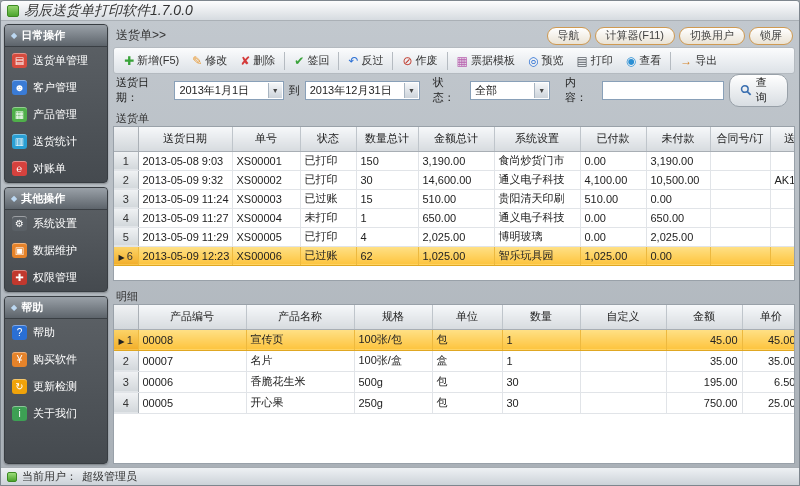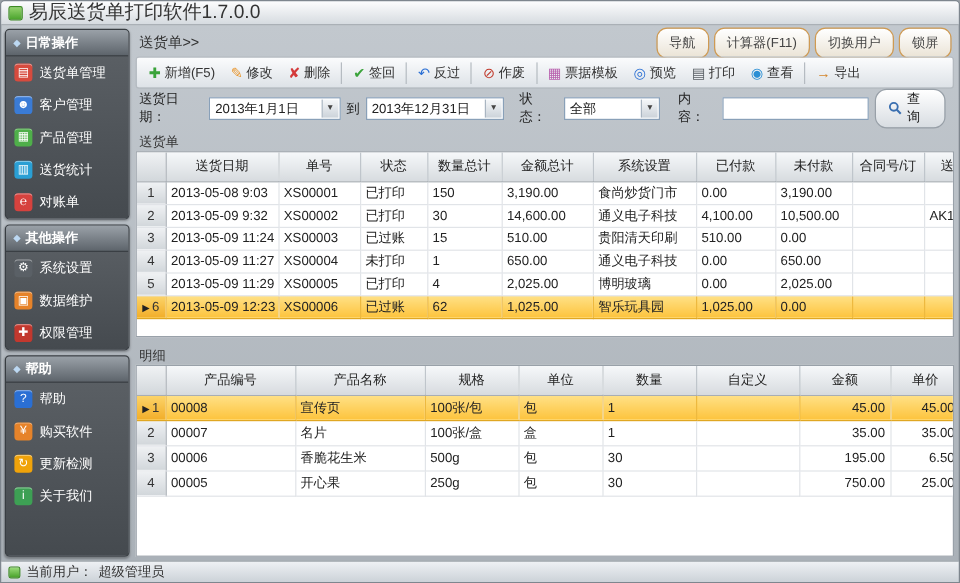--- a/index.html
+++ b/index.html
@@ -2,37 +2,37 @@
 <html><head>
 <meta charset="utf-8">
 <style>
   *{box-sizing:border-box;margin:0;padding:0}
   html,body{background:#9aa0a6;}
   body{font-family:"Liberation Sans","DejaVu Sans",sans-serif;font-size:11px;color:#222;}
   .window{width:800px;height:486px;background:linear-gradient(#c3c9cf,#a9b0b7);border:1px solid #7e868e;border-radius:4px 4px 0 0;display:flex;flex-direction:column;overflow:hidden;}
   
   .titlebar{height:20px;flex:0 0 20px;display:flex;align-items:center;gap:5px;padding:0 6px;background:linear-gradient(#fdfdfe,#d6dbe0);border-bottom:1px solid #aab0b6;}
   .app-icon{width:12px;height:12px;border-radius:2px;background:linear-gradient(#95d36e,#4ca52e);border:1px solid #3c8a22;}
-  .title{font-size:16px;color:#333;}
+  .title{font-size:14px;color:#333;font-style:italic;}
   
   .content{flex:1;display:flex;padding:3px;gap:4px;min-height:0;}
   
   .sidebar{width:104px;flex:0 0 104px;display:flex;flex-direction:column;gap:4px;}
   .side-section{border-radius:4px;overflow:hidden;border:1px solid #383d42;background:linear-gradient(#5d6267,#454a4f);box-shadow:0 1px 2px rgba(0,0,0,.3);}
   .side-section:last-child{flex:1;}
   .side-header{height:22px;display:flex;align-items:center;gap:4px;padding:0 6px;background:linear-gradient(#9aa1a8,#5d646b);color:#fff;font-weight:bold;border-bottom:1px solid #3a3f44;cursor:pointer;}
   .side-header .diamond{color:#bcd8f2;font-size:8px;}
   .side-item{height:27px;display:flex;align-items:center;gap:6px;padding:0 7px;color:#fff;cursor:pointer;}
   .side-item .ico{width:15px;height:15px;flex:0 0 15px;border-radius:3px;color:#fff;font-size:10px;line-height:15px;text-align:center;box-shadow:inset 0 1px 0 rgba(255,255,255,.4);}
   
   .main{flex:1;display:flex;flex-direction:column;min-width:0;padding:0 1px;}
   .main-top{display:flex;align-items:center;justify-content:space-between;height:23px;flex:0 0 23px;}
   .breadcrumb{font-weight:normal;font-size:12px;color:#333;padding-left:3px;}
   .topbar-buttons{display:flex;gap:4px;padding-right:2px;}
-  .pill-btn{height:26px;padding:0 10px;border:1px solid #cf9a52;border-radius:9px;background:linear-gradient(#ffffff,#eae3d5);display:flex;align-items:center;color:#444;cursor:pointer;white-space:nowrap;}
+  .pill-btn{height:18px;padding:0 10px;border:1px solid #cf9a52;border-radius:9px;background:linear-gradient(#ffffff,#eae3d5);display:flex;align-items:center;color:#444;cursor:pointer;white-space:nowrap;}
   .toolbar{height:27px;flex:0 0 27px;border:1px solid #b4bac0;border-radius:3px;background:linear-gradient(#fbfcfd,#dde2e7);display:flex;align-items:center;padding:0 4px;gap:1px;margin-bottom:3px;}
   .tool-btn{display:flex;align-items:center;gap:3px;padding:2px 6px;border-radius:3px;color:#333;cursor:pointer;white-space:nowrap;}
   .tool-btn .tico{font-size:12px;line-height:12px;}
   .tool-sep{width:1px;height:18px;background:#b5bbc1;margin:0 2px;flex:0 0 1px;}
   
   .filter-row{height:26px;flex:0 0 26px;display:flex;align-items:center;gap:5px;padding:0 3px;}
   .combo{height:19px;background:#fff;border:1px solid #89a0b8;display:flex;align-items:center;position:relative;padding:0 16px 0 4px;cursor:pointer;white-space:nowrap;}
   .combo .arrowbox{position:absolute;right:1px;top:1px;bottom:1px;width:14px;background:linear-gradient(#f5f7f9,#ccd3da);border-left:1px solid #a9b5c1;display:flex;align-items:center;justify-content:center;font-size:7px;color:#444;}
   .textbox{height:19px;width:122px;background:#fff;border:1px solid #89a0b8;font-family:inherit;font-size:11px;padding:0 3px;}
   .search-btn{height:33px;margin-left:auto;margin-right:4px;padding:0 10px;border:1px solid #98a0a8;border-radius:10px;background:linear-gradient(#ffffff,#d8dde2);display:flex;align-items:center;gap:4px;cursor:pointer;}

